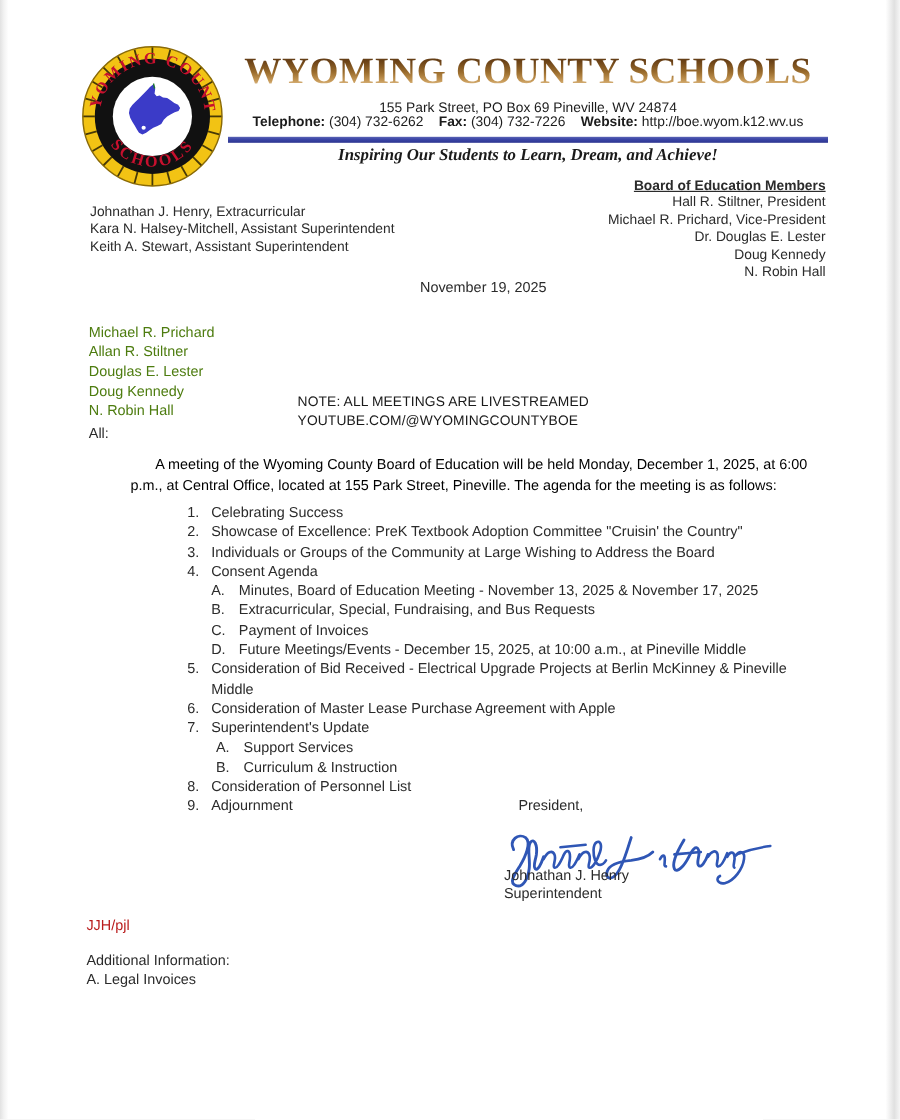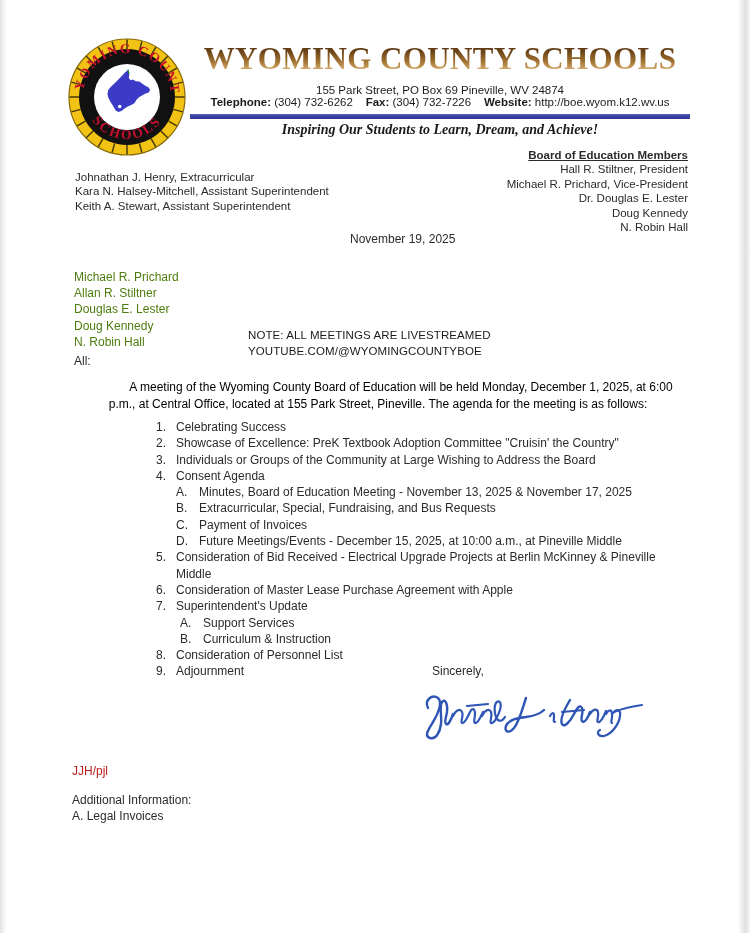--- a/index.html
+++ b/index.html
@@ -434,21 +434,21 @@
       <span class="ag-num">8.</span>
       <span class="ag-text">Consideration of Personnel List</span>
     </div>
 
     <div class="ag-item">
       <span class="ag-num">9.</span>
       <span class="ag-text">Adjournment</span>
     </div>
   </div>
 
-  <div class="closing">Sincerely,</div>
+  <div class="closing">President,</div>
 
   <div class="signature-wrap">
     <svg width="230" height="56" viewBox="0 0 230 56" aria-hidden="true">
       <g fill="none" stroke="#2f56b5" stroke-linecap="round" stroke-linejoin="round">
         <path stroke-width="2.4" d="M 14,22 C 10,14 18,8 24,12 C 29,16 24,28 19,36
           C 14,44 10,50 16,52 C 22,54 26,46 27,38 C 28,30 25,20 28,16
           C 31,12 34,18 33,26 C 32,32 30,36 32,38 C 34,40 37,34 39,28"></path>
         <path stroke-width="2.2" d="M 39,30 C 42,24 46,22 48,26 C 50,30 46,36 48,37
           C 51,38 54,30 56,26 C 58,22 61,22 61,28 C 61,33 59,36 61,37
           C 64,38 67,30 69,26"></path>
@@ -465,20 +465,24 @@
         <path stroke-width="2.2" d="M 176,28 C 179,23 183,22 184,26 C 185,31 182,35 184,36
           C 187,37 190,30 192,25"></path>
         <path stroke-width="2.2" d="M 192,28 C 194,24 197,23 198,27 C 199,32 196,36 198,37"></path>
         <path stroke-width="2.2" d="M 199,27 C 203,22 207,24 206,30 C 205,38 198,48 190,50
           C 184,51 182,46 186,44"></path>
         <path stroke-width="2.0" d="M 200,26 C 210,22 220,20 228,19"></path>
       </g>
     </svg>
   </div>
 
+  <div class="sig-name">
+    <div>Johnathan J. Henry</div>
+    <div>Superintendent</div>
+  </div>
 
   <div class="initials">JJH/pjl</div>
 
   <div class="addl-info">
     <div>Additional Information:</div>
     <div>A. Legal Invoices</div>
   </div>
 
 </div>
 

